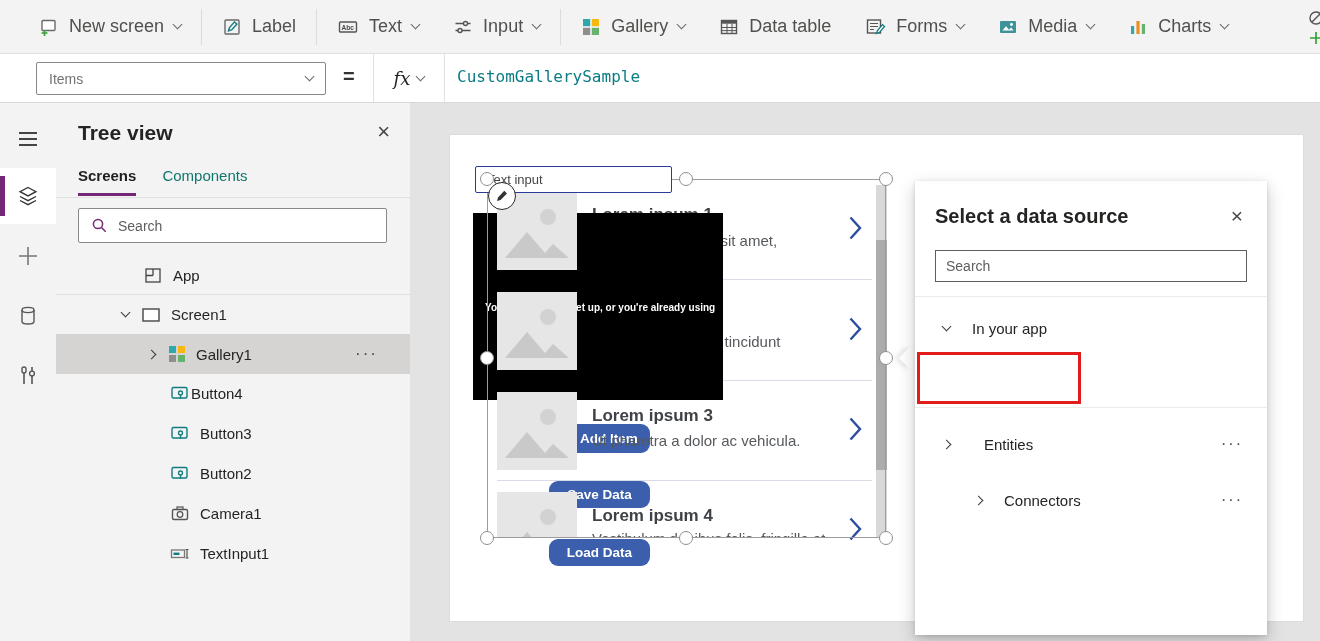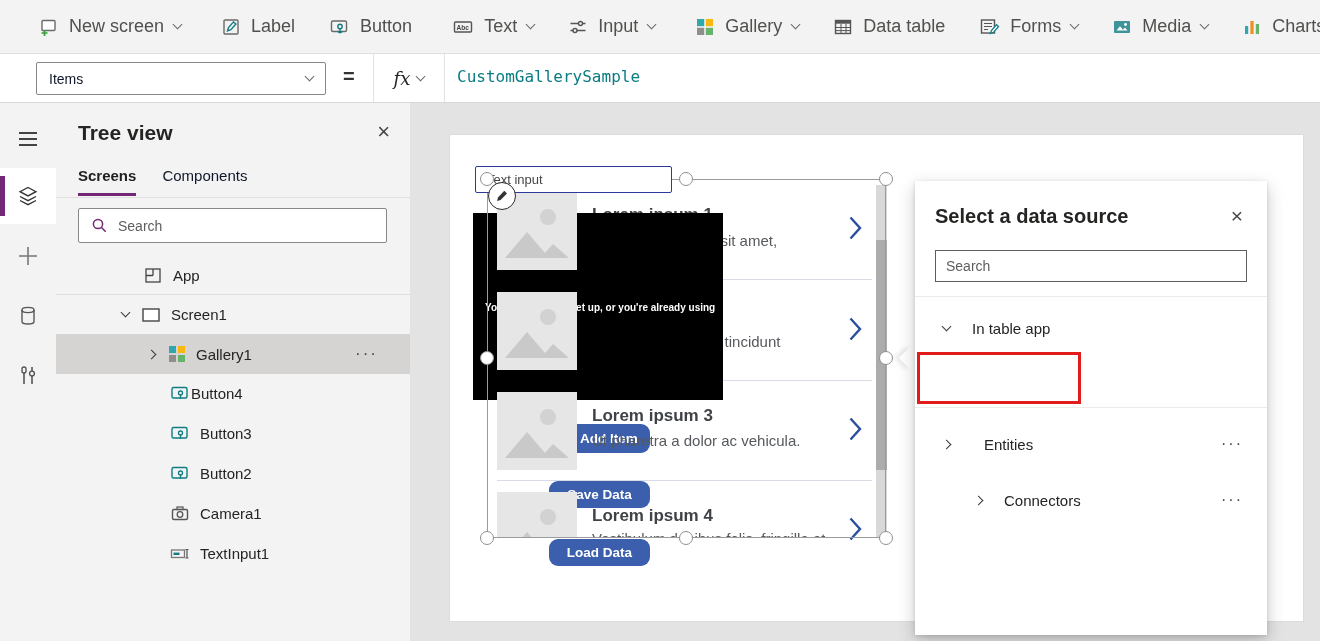--- a/index.html
+++ b/index.html
@@ -17,40 +17,40 @@
   .cv.down { transform:rotate(45deg); margin-top:-4px; }
   .cv.right { transform:rotate(-45deg); }
   .cv.dark { border-color:#3a3a3a; }
   .tb-cut { margin-left:auto; width:26px; height:44px; position:relative; flex-shrink:0; }
 
   
   .formulabar { position:absolute; left:0; top:54px; width:1320px; height:49px; background:#fff;
                 border-bottom:1px solid #d8d8d8; display:flex; align-items:center; }
   .prop-dd { position:absolute; left:36px; top:8px; width:290px; height:33px; background:#fff;
              border:1px solid #8a8886; border-radius:2px; display:flex; align-items:center;
-             justify-content:space-between; padding:0 12px; font-size:14px; color:#0f172a; cursor:pointer; }
+             justify-content:space-between; padding:0 12px; font-size:14px; color:#737373; cursor:pointer; }
   .eq { position:absolute; left:343px; top:11px; font-size:20px; font-weight:bold; color:#333; }
   .fxcell { position:absolute; left:373px; top:0; width:72px; height:48px; border-left:1px solid #e1e1e1;
             border-right:1px solid #e1e1e1; display:flex; align-items:center; justify-content:center; gap:7px; cursor:pointer; }
   .fxcell .fx { font-family:"DejaVu Serif", serif; font-style:italic; font-size:18px; color:#252423; }
   .formula-text { position:absolute; left:457px; top:13px; font-family:"DejaVu Sans Mono", monospace;
                   font-size:16px; color:#0b7c84; white-space:pre; }
 
   
   .rail { position:absolute; left:0; top:103px; width:56px; height:538px; background:#f3f3f3; }
   .rail-item { position:absolute; left:0; width:56px; height:56px; display:flex; align-items:center; justify-content:center; cursor:pointer; }
   .rail-item.sel { background:#fff; }
   .rail-item.sel::before { content:""; position:absolute; left:0; top:8px; width:5px; height:40px; background:#742774; }
 
   
   .treepanel { position:absolute; left:56px; top:103px; width:354px; height:538px; background:#f3f3f3; }
   .tv-title { position:absolute; left:22px; top:18px; font-size:21px; font-weight:600; color:#252423; }
   .tv-close { position:absolute; right:20px; top:18px; font-size:22px; color:#484644; cursor:pointer; line-height:1; }
   .tv-tabs { position:absolute; left:22px; top:64px; display:flex; gap:26px; font-size:15px; }
-  .tv-tab { padding-bottom:9px; cursor:pointer; color:#0f172a; }
+  .tv-tab { padding-bottom:9px; cursor:pointer; color:#0f766e; }
   .tv-tab.active { font-weight:700; color:#201f1e; border-bottom:3px solid #742774; }
   .tv-tabline { position:absolute; left:0; top:94px; width:354px; height:1px; background:#e3e1df; }
   .tv-search { position:absolute; left:22px; top:105px; width:309px; height:35px; background:#fff;
                border:1px solid #8a8886; border-radius:2px; display:flex; align-items:center; padding-left:12px; gap:10px; }
   .tv-search input { border:none; outline:none; font-size:14px; color:#323130; width:240px; background:transparent; font-family:inherit; }
   .tv-search input::placeholder { color:#605e5c; }
   .t-row { position:absolute; left:0; width:354px; height:39px; display:flex; align-items:center; cursor:pointer; font-size:15px; color:#252423; }
   .t-row.sel { background:#d6d4d2; }
   .t-sep { position:absolute; left:0; top:191px; width:354px; height:1px; background:#e1dfdd; }
   .t-ell { position:absolute; right:32px; font-size:17px; letter-spacing:2px; color:#484644; }
@@ -131,30 +131,20 @@
     <div class="tbsep"></div>
     <div class="tbi">
       <span>
           <svg width="20" height="20" viewBox="0 0 20 20">
             <rect x="3" y="3" width="14" height="14" rx="1" fill="none" stroke="#6a6a6a" stroke-width="1.4"></rect>
             <path d="M6.5 13.8l1-3.3 5-5.6 2.4 2.1-5 5.7z" fill="none" stroke="#0f7c82" stroke-width="1.4"></path>
           </svg>
         </span>
       <span class="lbl">Label</span>
     </div>
-    <div class="tbi">
-      <span>
-          <svg width="21" height="20" viewBox="0 0 21 20">
-            <rect x="2.5" y="4" width="15" height="10.5" rx="1.5" fill="none" stroke="#6a6a6a" stroke-width="1.4"></rect>
-            <circle cx="11" cy="9.5" r="2.2" fill="none" stroke="#0f7c82" stroke-width="1.4"></circle>
-            <path d="M11 11.5v4.5M11 16l-2.3-1.6M11 16l2.3-1.6" stroke="#0f7c82" stroke-width="1.4" fill="none"></path>
-          </svg>
-        </span>
-      <span class="lbl">Button</span>
-    </div>
     <div class="tbsep"></div>
     <div class="tbi">
       <span>
           <svg width="22" height="20" viewBox="0 0 22 20">
             <rect x="2.5" y="5" width="17" height="10" rx="1" fill="none" stroke="#555" stroke-width="1.4"></rect>
             <text x="4.5" y="12.7" style="font:600 6.5px 'Liberation Sans',sans-serif" fill="#444">Abc</text>
           </svg>
         </span>
       <span class="lbl">Text</span>
       <span class="cv down"></span>
@@ -485,21 +475,21 @@
   <aside class="flyout">
     <div class="fly-title">Select a data source</div>
     <div class="fly-close">×</div>
     <div class="fly-search">
       <input type="text" placeholder="Search" style="">
     </div>
     <div class="fly-div" style="top:115px;"></div>
 
     <div class="fly-row" style="top:128px;height:38px;">
       <span class="cv down dark fly-chev"></span>
-      <span class="fly-label">In table app</span>
+      <span class="fly-label">In your app</span>
     </div>
 
     <div class="fly-div" style="top:226px;"></div>
 
     <div class="fly-row" style="top:244px;height:38px;gap:12px;">
       <span class="cv right dark fly-chev"></span>
       <span class="fly-label">Entities</span>
       <span class="fly-ell">···</span>
     </div>
     <div class="fly-row" style="top:300px;height:38px;padding-left:32px;">

